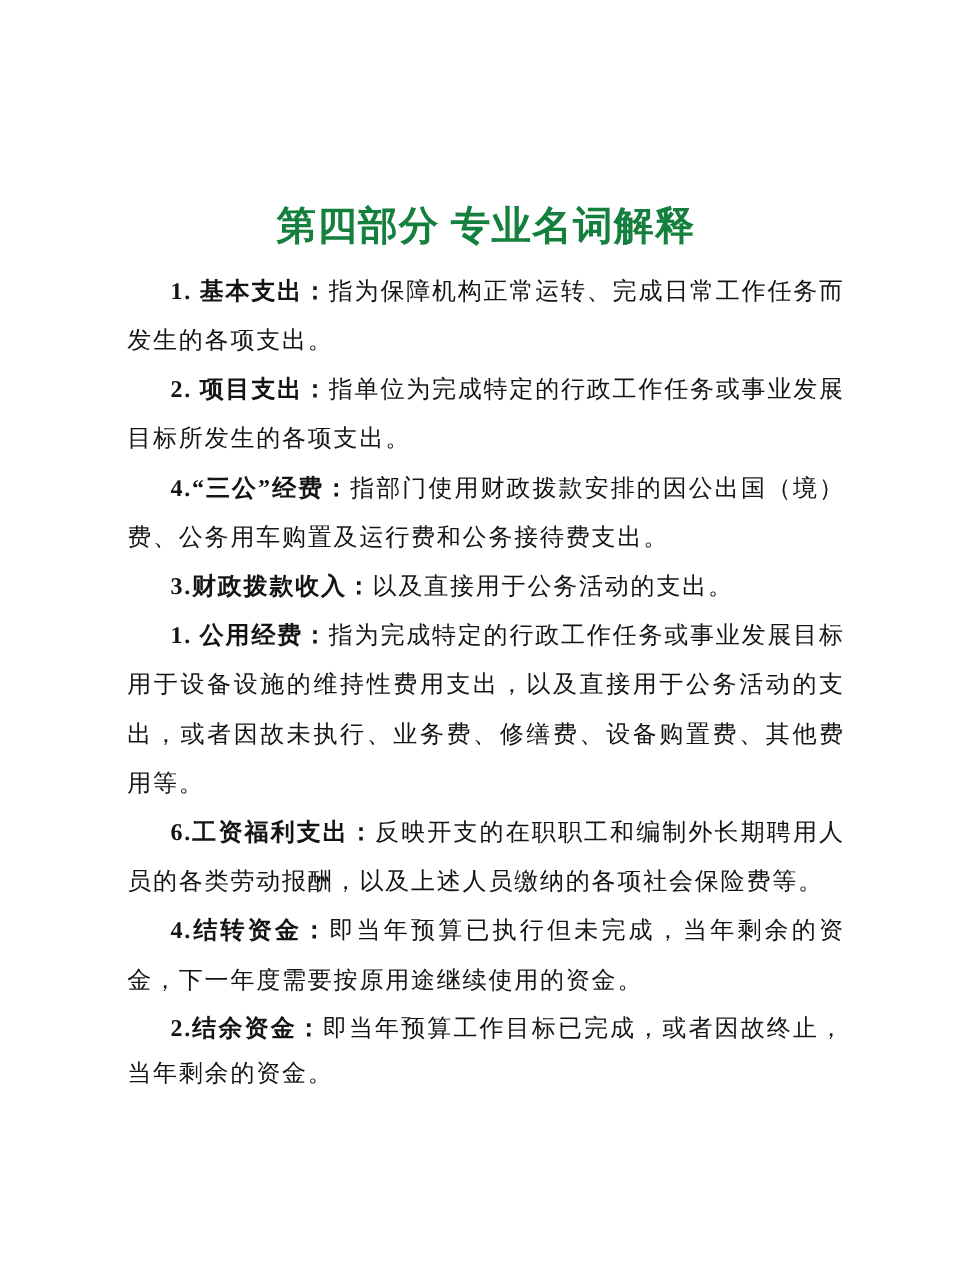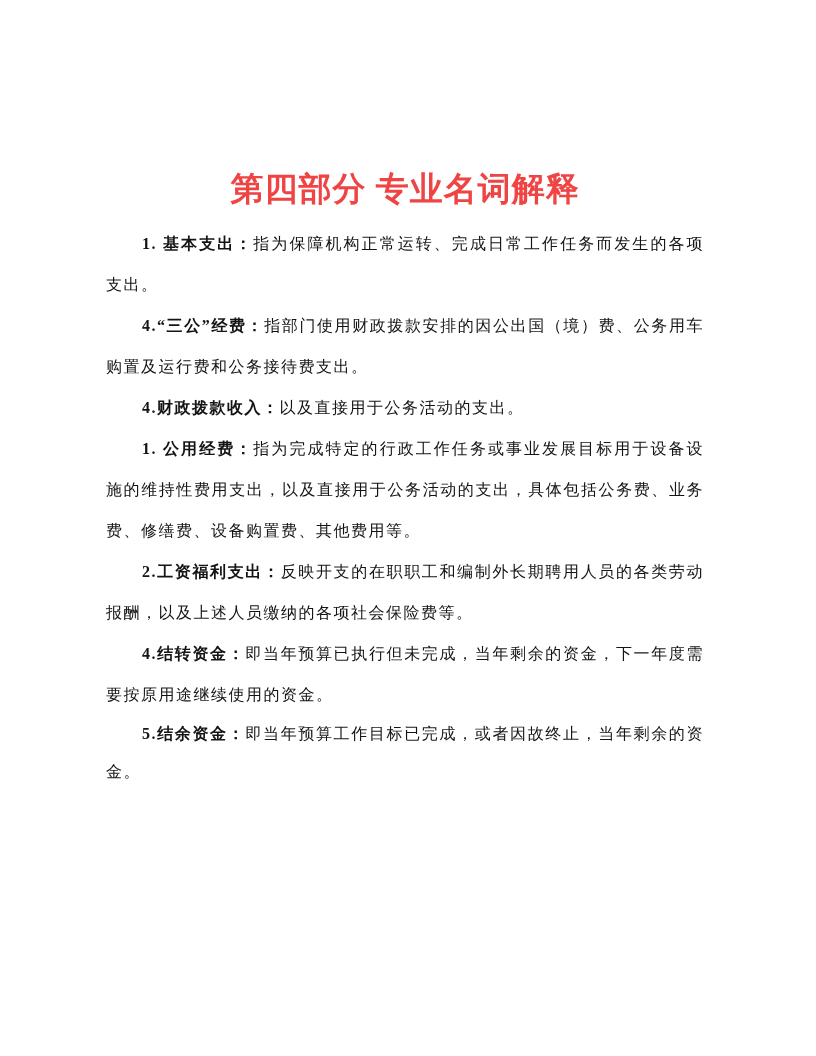--- a/index.html
+++ b/index.html
@@ -18,25 +18,25 @@
     font-family: "Liberation Serif", "DejaVu Serif", serif;
     overflow: hidden;
   }
   .doc-title {
     margin: 0 0 15px 0;
     font-size: 33px;
     line-height: 38px;
     font-weight: 900;
     text-align: center;
     letter-spacing: 1px;
-    color: #ef4444;
+    color: #15803d;
   }
   .para {
     margin: 0;
-    font-size: 16px;
+    font-size: 20px;
     line-height: 41px;
     letter-spacing: 1.5px;
     text-align: justify;
     text-indent: 36px;
     word-break: break-all;
   }
   .para:last-child {
     line-height: 38px;
   }
   .term {
@@ -44,25 +44,26 @@
   }
 </style>
 </head>
 <body>
 
 <div class="page">
   <h1 class="doc-title">第四部分 专业名词解释</h1>
 
   <p class="para"><span class="term">1. 基本支出：</span><span>指为保障机构正常运转、完成日常工作任务而发生的各项支出。</span></p>
 
+  <p class="para"><span class="term">2. 项目支出：</span><span>指单位为完成特定的行政工作任务或事业发展目标所发生的各项支出。</span></p>
 
   <p class="para"><span class="term">4.“三公”经费：</span><span>指部门使用财政拨款安排的因公出国（境）费、公务用车购置及运行费和公务接待费支出。</span></p>
 
-  <p class="para"><span class="term">4.财政拨款收入：</span><span>以及直接用于公务活动的支出。</span></p>
+  <p class="para"><span class="term">3.财政拨款收入：</span><span>以及直接用于公务活动的支出。</span></p>
 
-  <p class="para"><span class="term">1. 公用经费：</span><span>指为完成特定的行政工作任务或事业发展目标用于设备设施的维持性费用支出，以及直接用于公务活动的支出，具体包括公务费、业务费、修缮费、设备购置费、其他费用等。</span></p>
+  <p class="para"><span class="term">1. 公用经费：</span><span>指为完成特定的行政工作任务或事业发展目标用于设备设施的维持性费用支出，以及直接用于公务活动的支出，或者因故未执行、业务费、修缮费、设备购置费、其他费用等。</span></p>
 
-  <p class="para"><span class="term">2.工资福利支出：</span><span>反映开支的在职职工和编制外长期聘用人员的各类劳动报酬，以及上述人员缴纳的各项社会保险费等。</span></p>
+  <p class="para"><span class="term">6.工资福利支出：</span><span>反映开支的在职职工和编制外长期聘用人员的各类劳动报酬，以及上述人员缴纳的各项社会保险费等。</span></p>
 
   <p class="para"><span class="term">4.结转资金：</span><span>即当年预算已执行但未完成，当年剩余的资金，下一年度需要按原用途继续使用的资金。</span></p>
 
-  <p class="para"><span class="term">5.结余资金：</span><span>即当年预算工作目标已完成，或者因故终止，当年剩余的资金。</span></p>
+  <p class="para"><span class="term">2.结余资金：</span><span>即当年预算工作目标已完成，或者因故终止，当年剩余的资金。</span></p>
 </div>
 
 </body></html>

